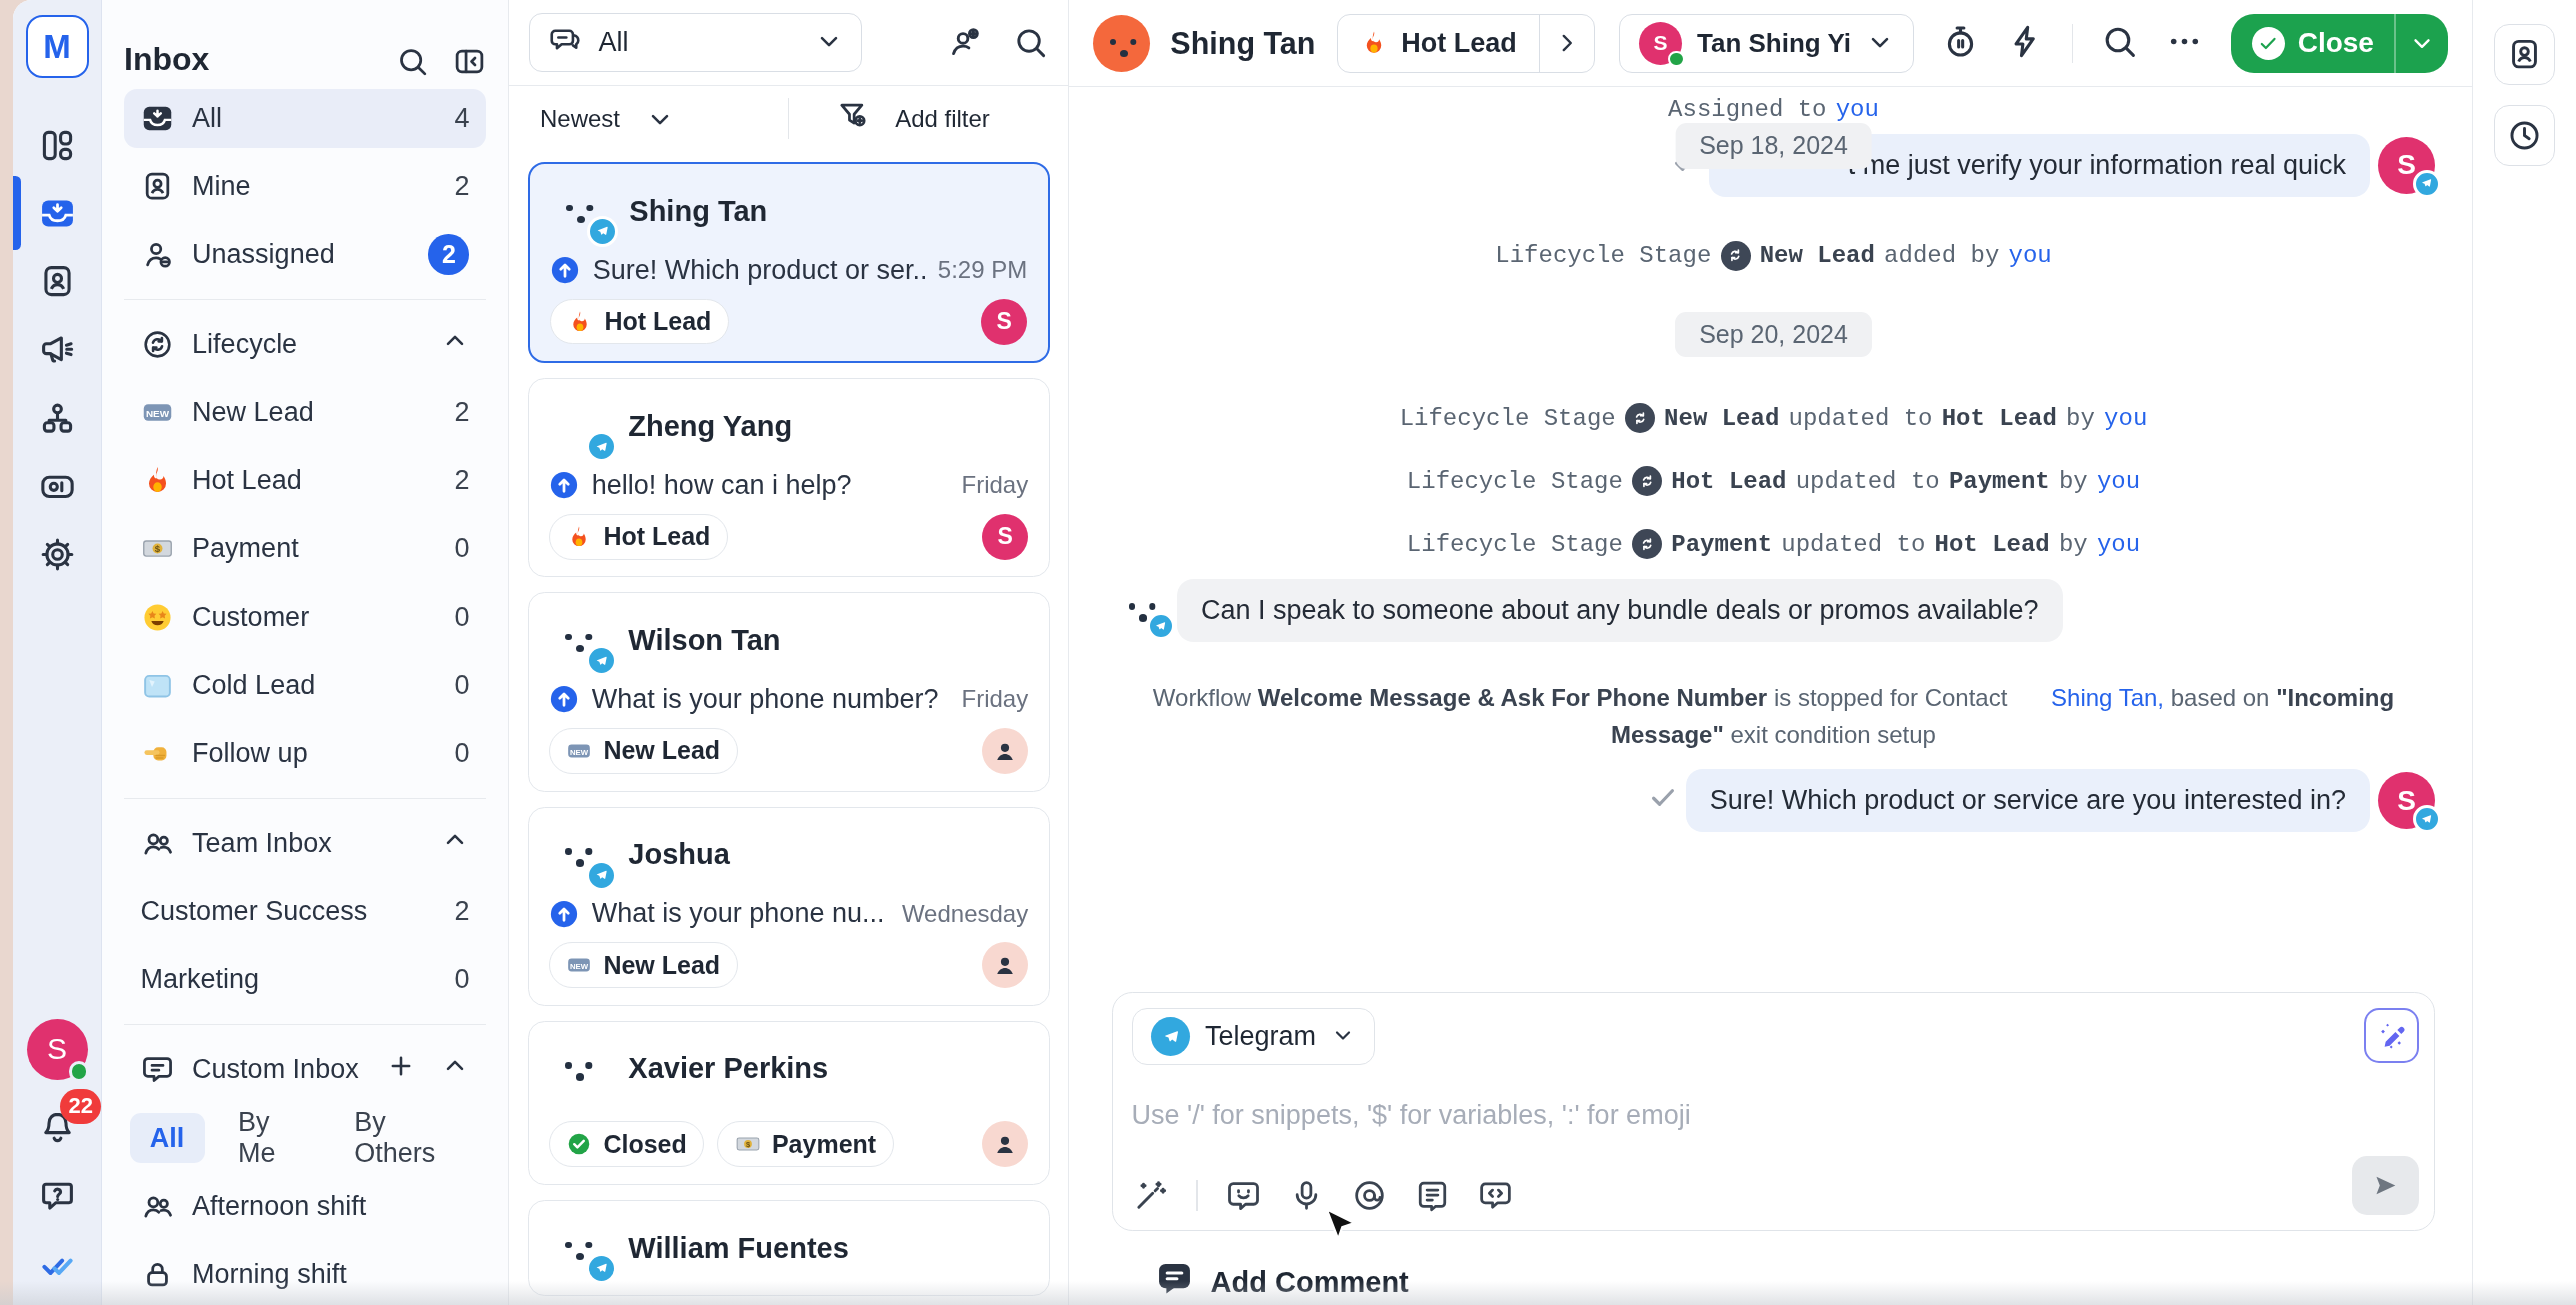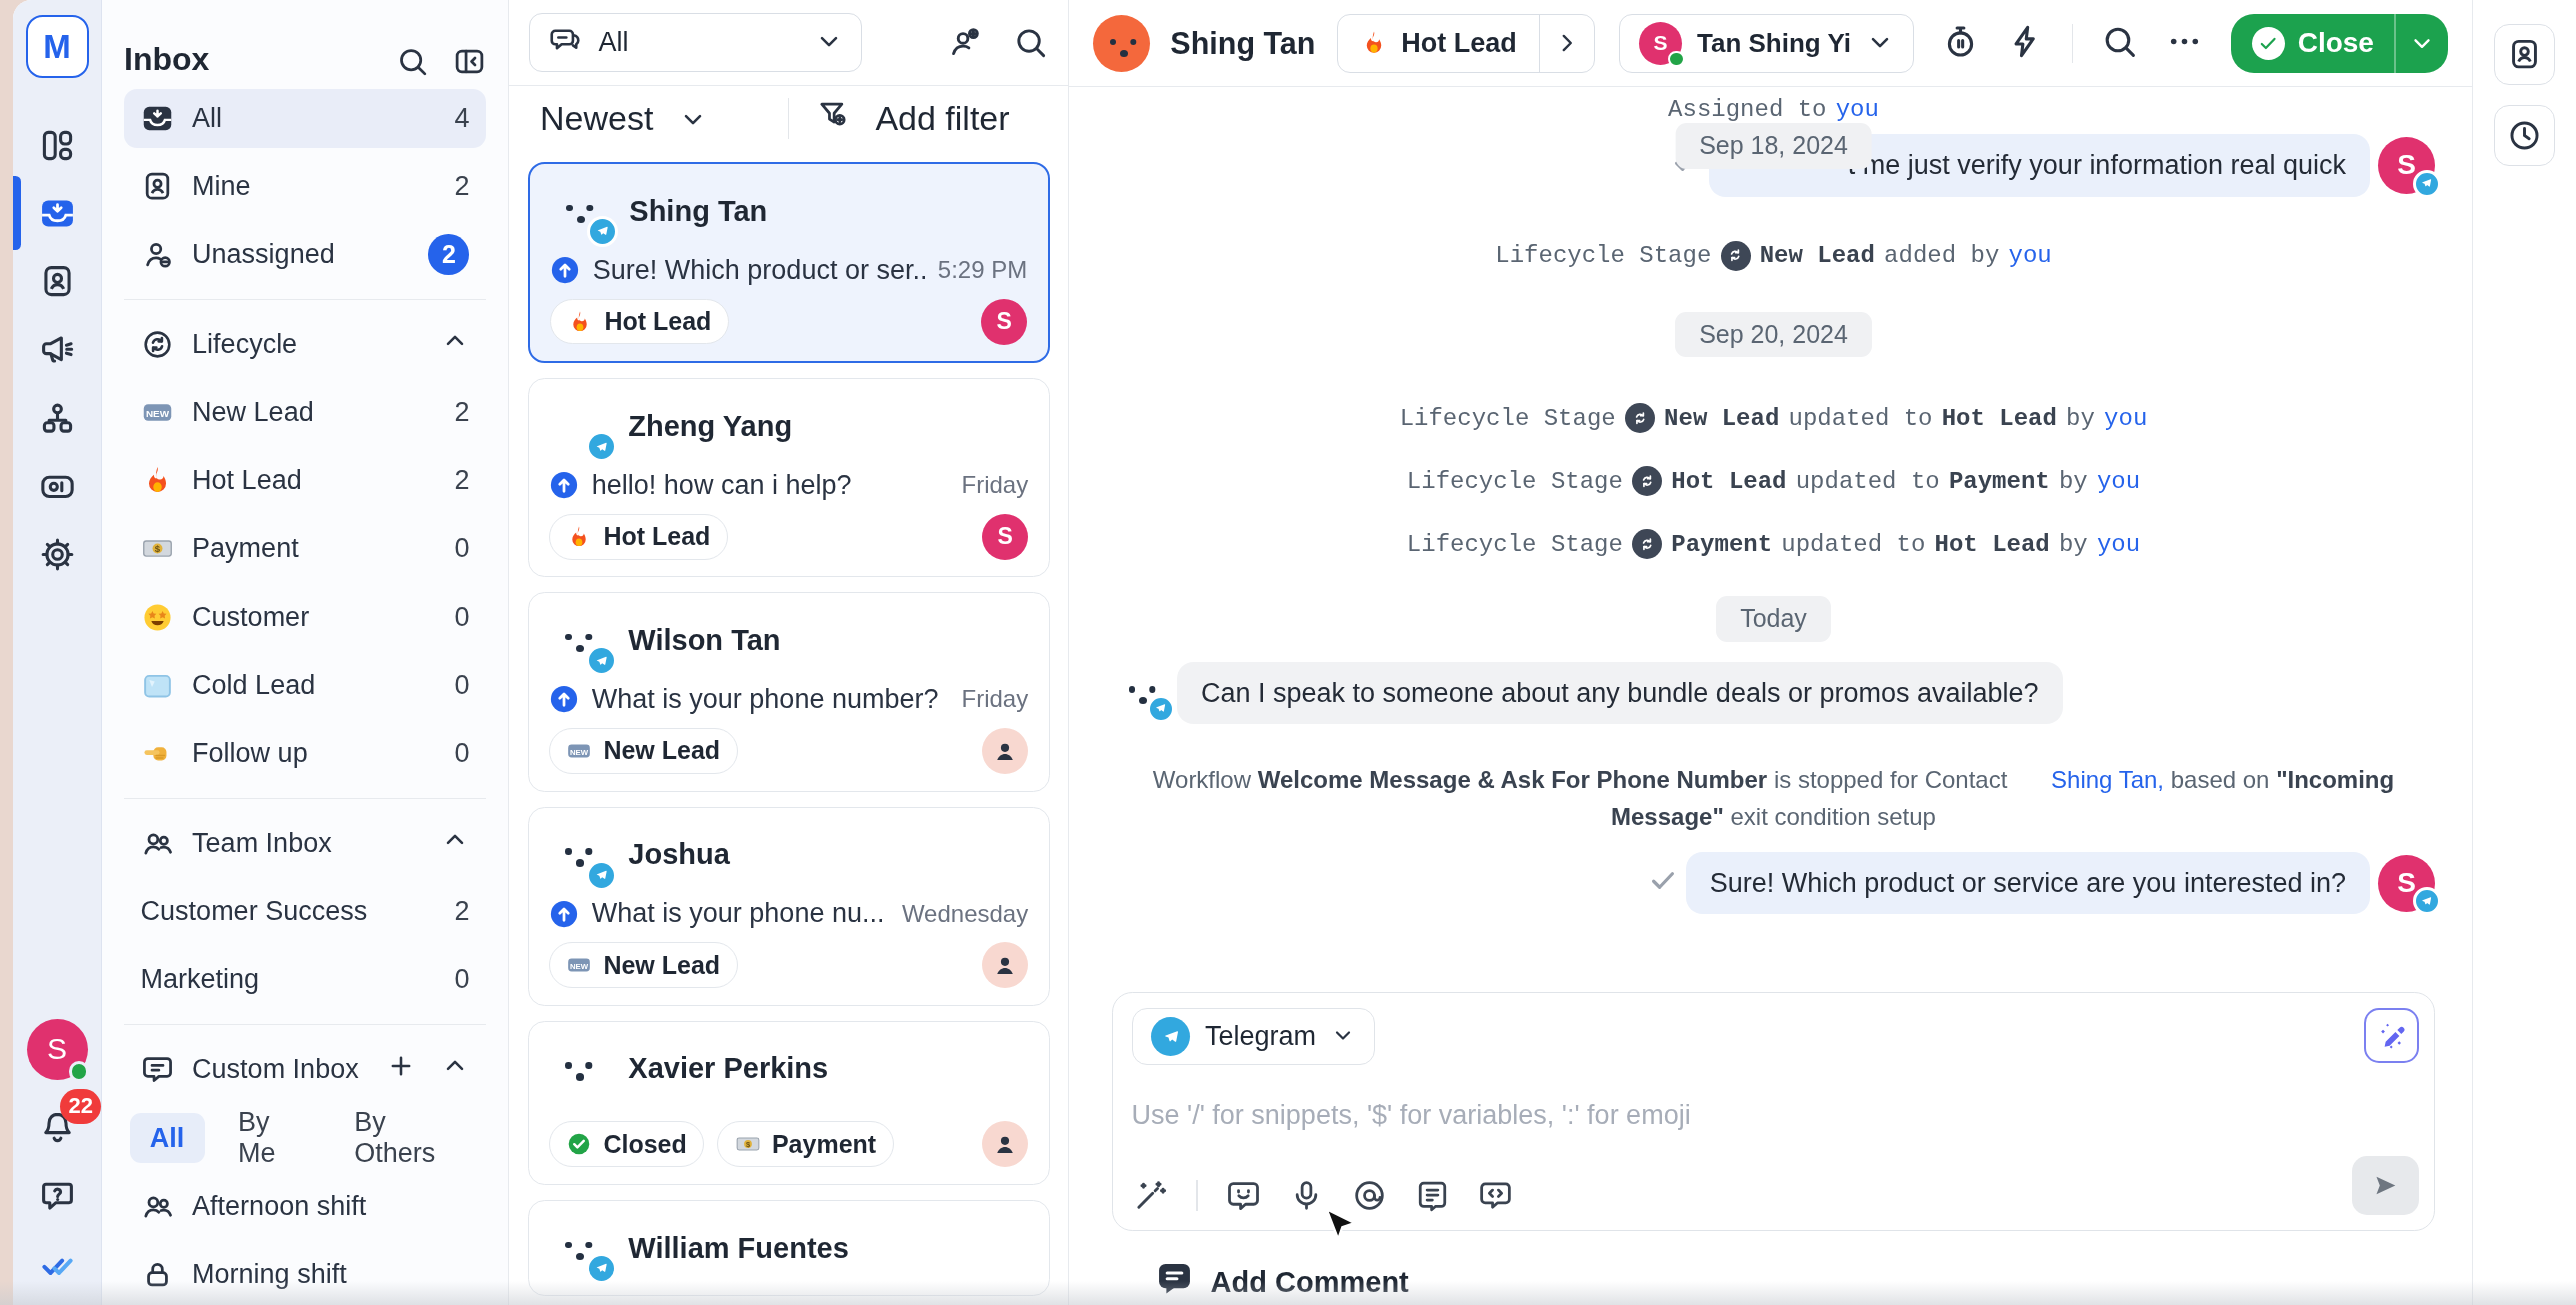--- a/index.html
+++ b/index.html
@@ -52,21 +52,21 @@
 
   
   .convcol { width:560px; border-right:0.9px solid #e7eaee; display:flex; flex-direction:column; flex-shrink:0; background:#fff; }
   .filterbar { display:flex; align-items:center; padding:13px 20.3px 13px 20.3px; border-bottom:0.9px solid #e7eaee; }
   .channel-select { flex:0 0 333px; height:59px; border:1.8px solid #d9dee5; border-radius:13px; display:flex; align-items:center; padding:0 18.5px; }
   .channel-select .ic svg { width:33px; height:33px; color:#2A3342; }
   .channel-select .lbl { font-size:27px; margin-left:16.6px; flex:1; }
   .filterbar .right { margin-left:auto; display:flex; align-items:center; gap:31px; color:#2A3342; }
   .filterbar .right svg { width:35px; height:35px; }
   .sortbar { height:65px; display:flex; align-items:center; padding:0 31px; }
-  .sortbar .half { flex:1; display:flex; align-items:center; gap:26px; font-size:34px; color:#1f2733; }
+  .sortbar .half { flex:1; display:flex; align-items:center; gap:26px; font-size:24px; color:#1f2733; }
   .sortbar .half.r { justify-content:center; border-left:0.9px solid #e3e6ea; height:41px; }
   .sortbar svg { width:28px; height:28px; color:#2A3342; }
   .sortbar .funnel svg { width:33px; height:33px; }
   .cards { flex:1; padding:11px 18.5px 0 18.5px; overflow:hidden; }
   .card { border:1.8px solid #e3e7ec; border-radius:16.6px; background:#fff; padding:16.6px 20.3px; margin-bottom:15px; }
   .card.sel { border:2.8px solid #2E6BE6; background:#EEF3FD; }
   .c-row1 { display:flex; align-items:center; }
   .avwrap { position:relative; width:61px; height:61px; flex-shrink:0; }
   .av { width:61px; height:61px; border-radius:50%; position:relative; overflow:hidden; }
   .face::before { content:""; position:absolute; left:16.6px; top:24px; width:6.5px; height:6.5px; border-radius:50%; background:#243041; box-shadow:20.3px 0 0 #243041; }
@@ -948,23 +948,20 @@
               <use href="#i-refreshsm"></use>
             </svg>
           </span>
         <b>Payment</b>
           <span>updated to</span>
           <b>Hot Lead</b>
         <span>by</span>
           <span class="blue">you</span>
       </div>
 
-      <div class="datechip-wrap" style="margin-top:37px">
-          <span class="datechip">Today</span>
-        </div>
 
       <div class="msgrow" style="margin-top:20.3px; align-items:flex-start">
         <span class="mini-stack"><span class="av face" style="background:#F4683C; width:57px; height:57px"></span>
           <span class="tg-badge">
               <svg viewBox="0 0 24 24">
                 <use href="#i-plane"></use>
               </svg>
             </span></span>
         <div class="bubble in">Can I speak to someone about any bundle deals or promos available?</div>
       </div>

